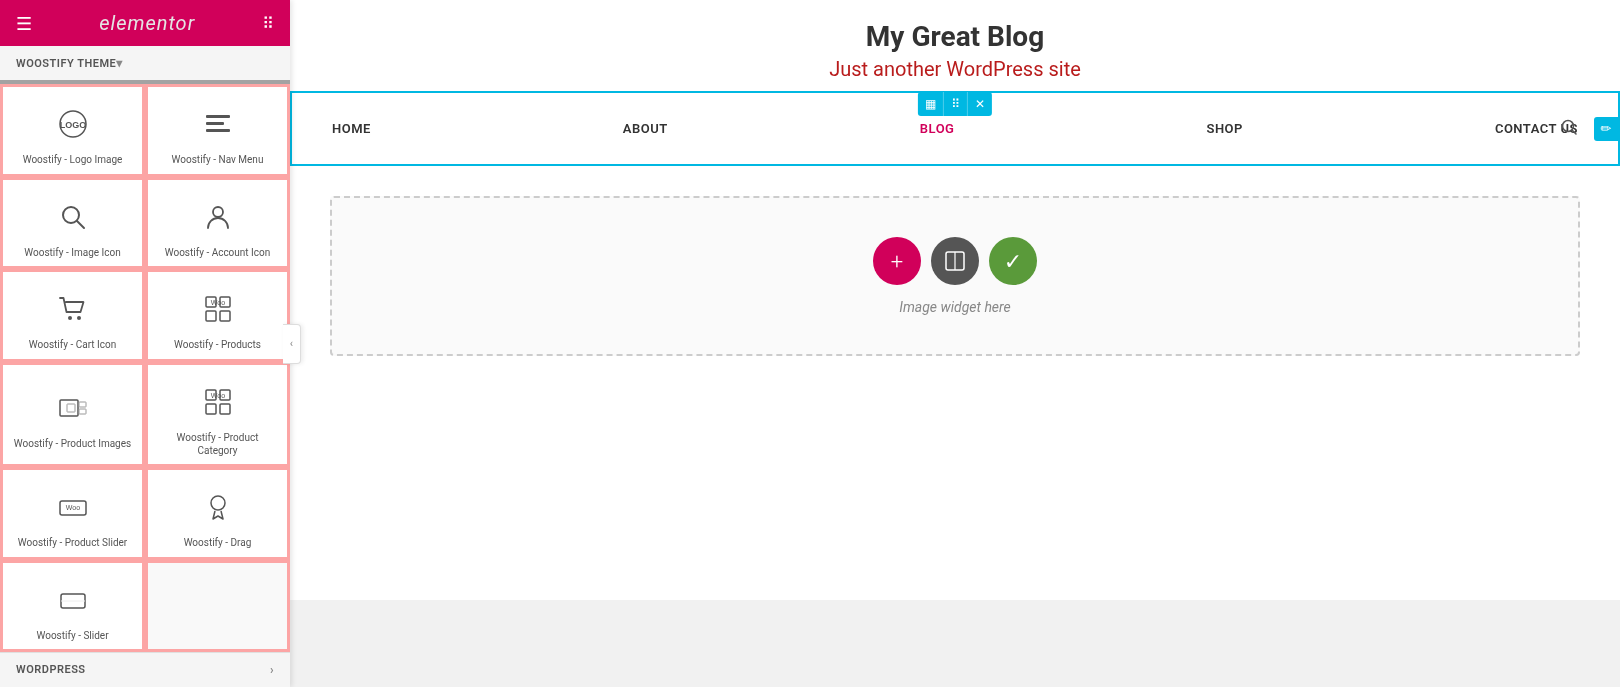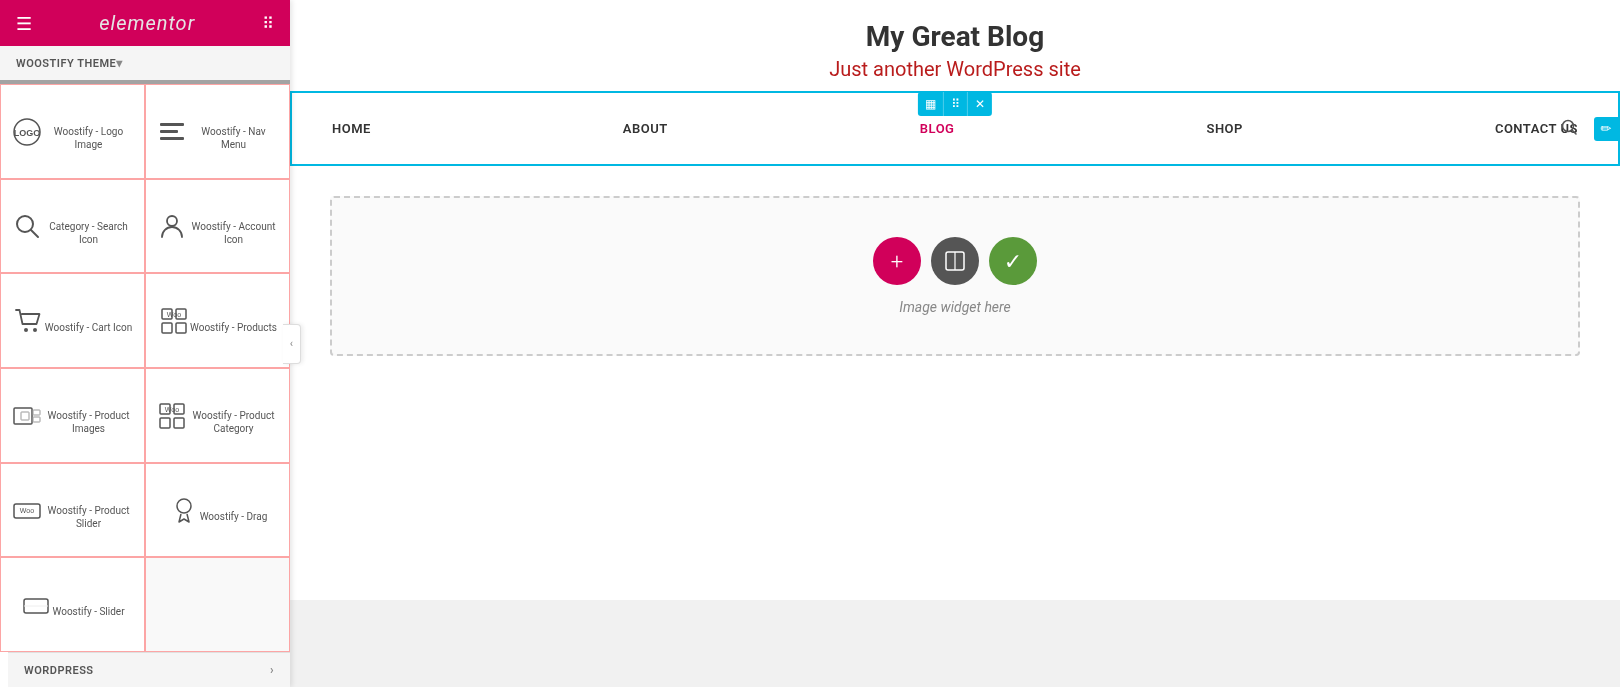--- a/index.html
+++ b/index.html
@@ -58,25 +58,25 @@
     .section-title .chevron { font-size: 12px; color: #888; }
     .widgets-grid {
       display: grid;
       grid-template-columns: 1fr 1fr;
       gap: 0;
       overflow-y: auto;
       flex: 1;
     }
     .widget-item {
       display: flex;
-      flex-direction: row;
+      flex-direction: column;
       align-items: center;
       justify-content: center;
       padding: 18px 10px 4px;
-      border: 1px solid #fca5a5;
+      border: 3px solid #fca5a5;
       cursor: grab;
       background: #fff;
       transition: background 0.15s;
       text-align: center;
     }
     .widget-icon {
       font-size: 28px;
       color: #555;
       margin-bottom: 8px;
       line-height: 1;
@@ -88,25 +88,24 @@
     }
     .sidebar-footer {
       background: #f5f5f5;
       padding: 10px 16px;
       font-size: 11px;
       font-weight: 600;
       color: #555;
       text-transform: uppercase;
       letter-spacing: 0.5px;
       display: flex;
-      align-items: center;
+      align-items: flex-start;
       justify-content: space-between;
       cursor: pointer;
       border-top: 1px solid #e0e0e0;
-      margin-left: 8px;
     }
     .sidebar-footer .arrow { font-size: 12px; color: #888; }
 
     
     .collapse-handle {
       position: absolute;
       left: 283px;
       top: 50%;
       transform: translateY(-50%);
       width: 18px;
@@ -329,21 +328,21 @@
       <span class="widget-label">Woostify - Nav Menu</span>
     </div>
 
     <div class="widget-item">
       <div class="widget-icon">
         <svg width="32" height="32" viewBox="0 0 32 32" fill="none">
           <circle cx="14" cy="14" r="8" stroke="#555" stroke-width="2" fill="none"></circle>
           <line x1="20" y1="20" x2="27" y2="27" stroke="#555" stroke-width="2" stroke-linecap="round"></line>
         </svg>
       </div>
-      <span class="widget-label">Category - Search Icon</span>
+      <span class="widget-label">Woostify - Image Icon</span>
     </div>
 
     <div class="widget-item">
       <div class="widget-icon">
         <svg width="32" height="32" viewBox="0 0 32 32" fill="none">
           <circle cx="16" cy="11" r="5" stroke="#555" stroke-width="1.8" fill="none"></circle>
           <path d="M6 27c0-5.523 4.477-10 10-10s10 4.477 10 10" stroke="#555" stroke-width="1.8" fill="none" stroke-linecap="round"></path>
         </svg>
       </div>
       <span class="widget-label">Woostify - Account Icon</span>

